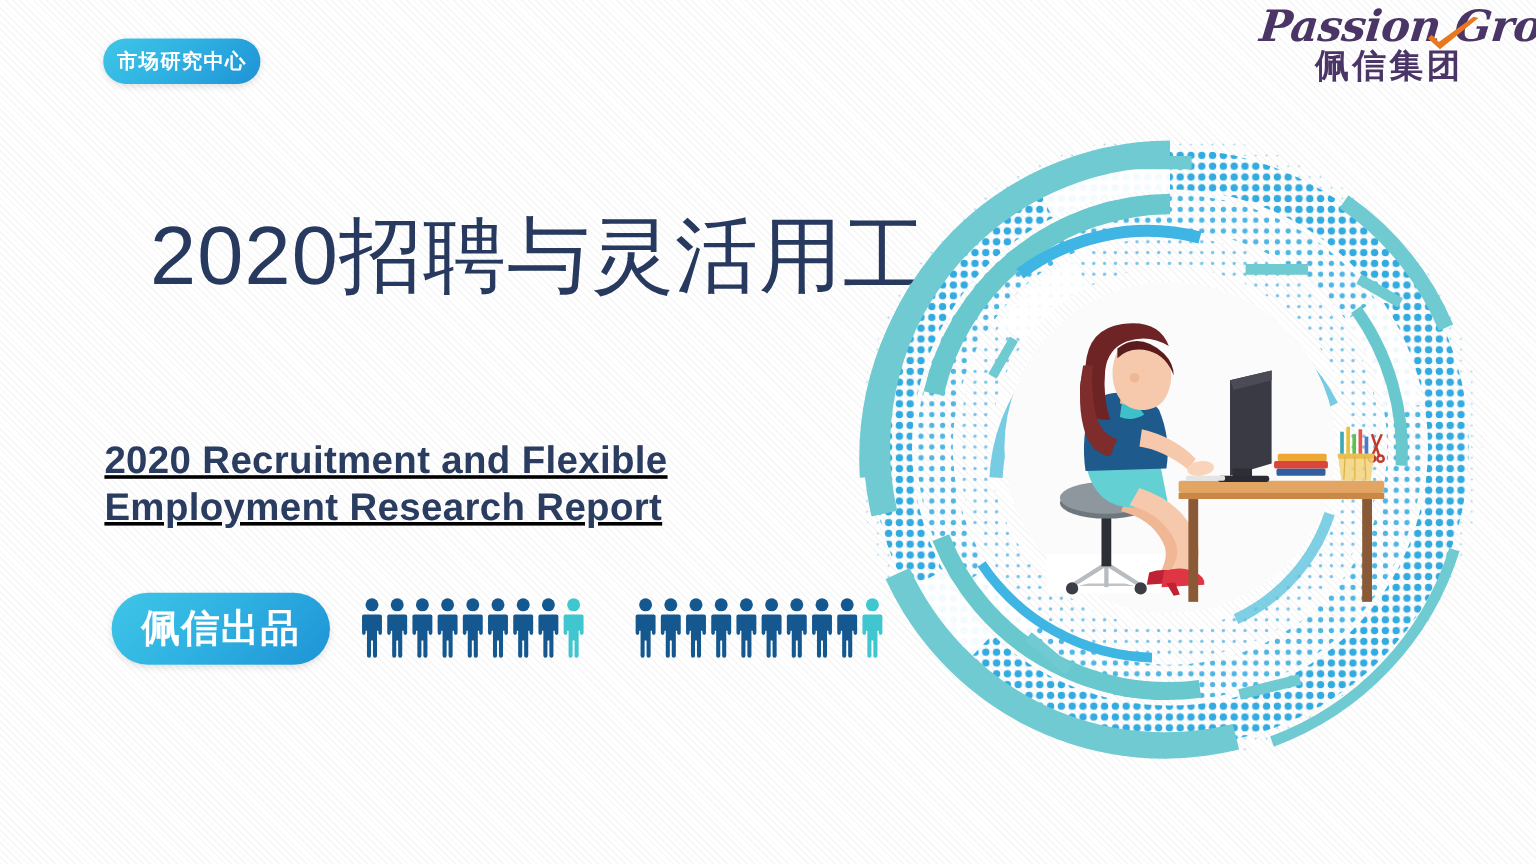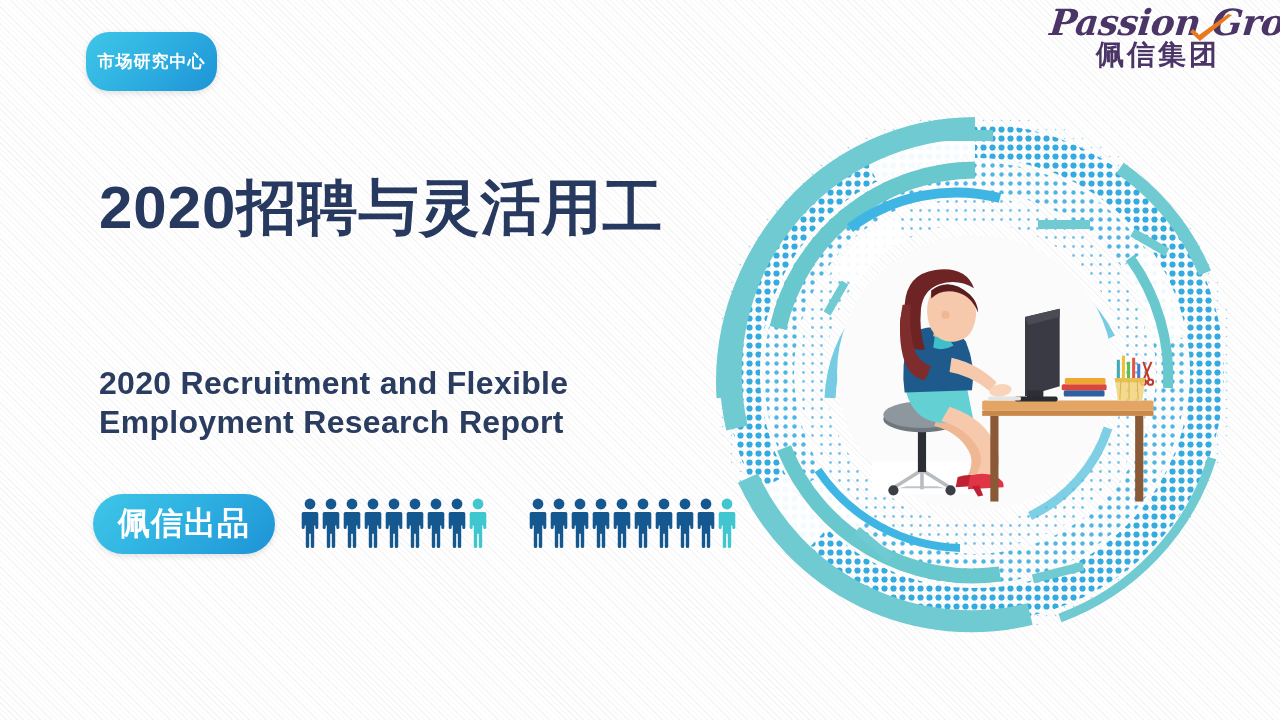--- a/index.html
+++ b/index.html
@@ -28,21 +28,21 @@
     position:absolute;
     display:flex; align-items:center; justify-content:center;
     color:#ffffff;
     font-weight:bold;
     letter-spacing:1px;
     background:linear-gradient(135deg,#3FC6E8 0%,#2FB2E2 45%,#1E93D6 100%);
     box-shadow:0 2px 6px rgba(0,0,0,0.12);
   }
   #market-badge{
     left:86px; top:32px;
-    width:131px; height:59px;
+    width:131px; height:38px;
     border-radius:23px;
     font-size:17px;
   }
   #produced-badge{
     left:93px; top:494px;
     width:182px; height:60px;
     border-radius:30px;
     font-size:32px;
   }
 
@@ -74,28 +74,29 @@
   #logo-check{
     position:absolute;
     left:138px; top:10px;
     width:46px; height:30px;
     pointer-events:none;
   }
 
   
   #title-block{ position:absolute; left:99px; top:168px; width:640px; }
   .title-line{
-    font-size:60px;
-    font-weight:bold;
+    font-size:69px;
+    font-weight:normal;
     color:#27395E;
     line-height:1.32;
     letter-spacing:1px;
     white-space:nowrap;
-  }
-  #subtitle-block{ position:absolute; left:99px; top:364px; width:560px; }
+    margin-left:26px;
+  }
+  #subtitle-block{ position:absolute; left:87px; top:364px; width:560px;text-decoration:underline; }
   .subtitle-line{
     font-size:32px;
     font-weight:bold;
     color:#2A3C5F;
     line-height:1.22;
     letter-spacing:0.3px;
     white-space:nowrap;
   }
 
   

